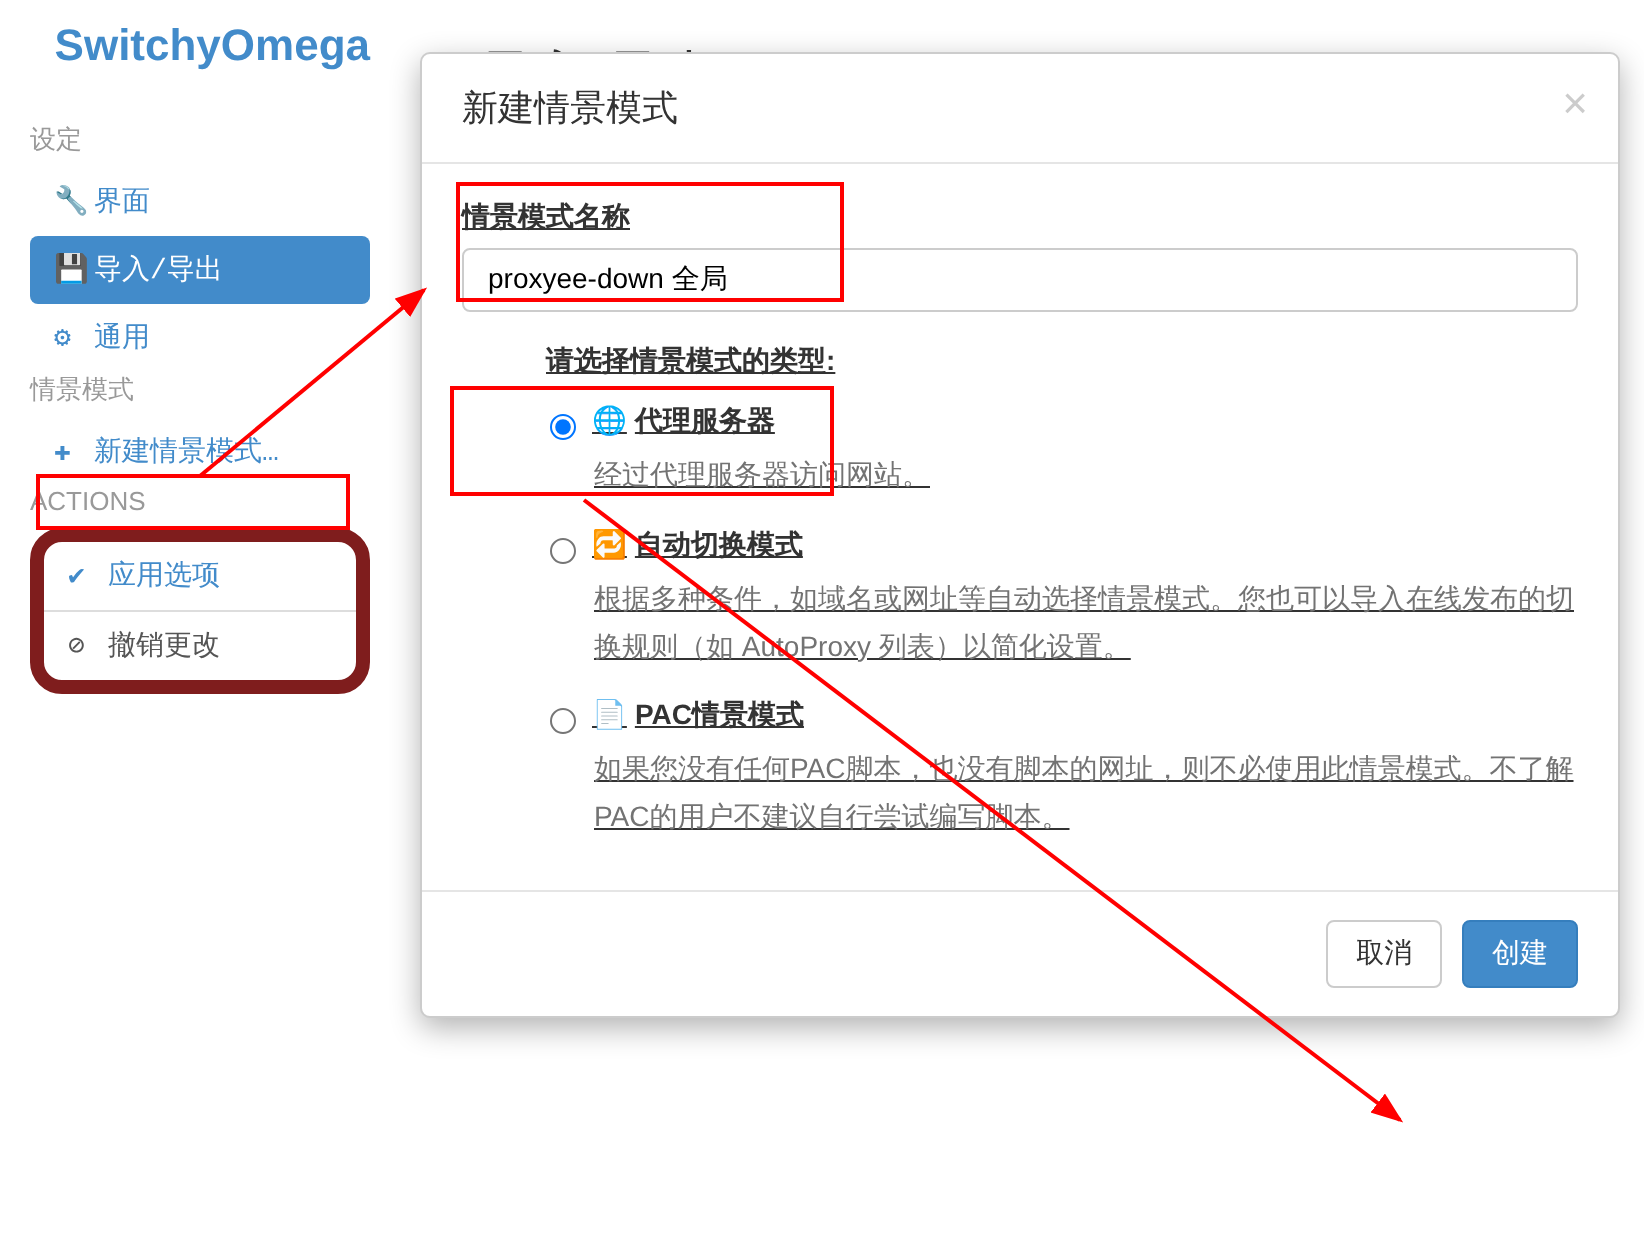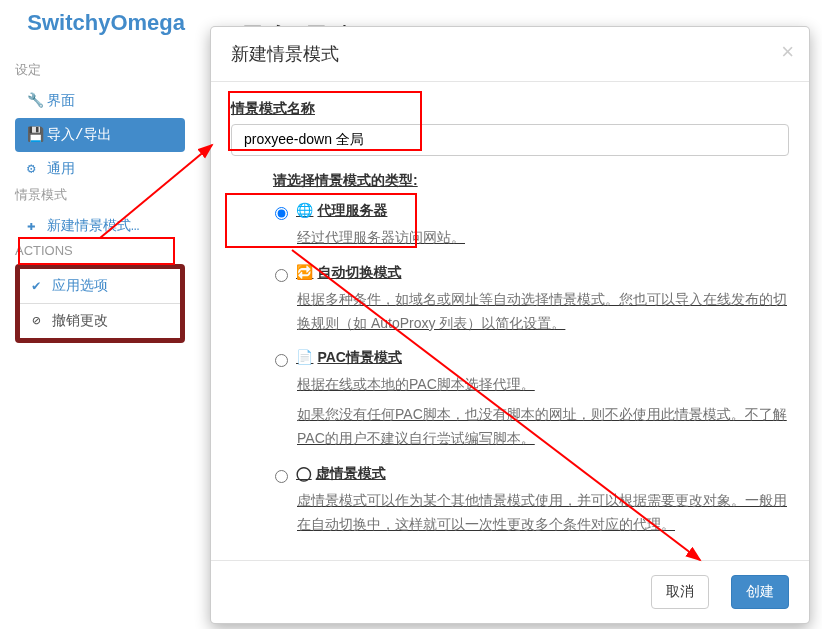--- a/index.html
+++ b/index.html
@@ -3,41 +3,41 @@
 <meta charset="utf-8">
 <style>
 * { box-sizing: border-box; margin: 0; padding: 0; }
 body { font-family: "Microsoft YaHei", Arial, sans-serif; font-size: 14px; color: #333; background: #fff; width: 822px; height: 629px; overflow: hidden; position: relative; }
 .sidebar { width: 200px; float: left; padding: 10px 15px; }
 .brand { color: #428bca; font-size: 22px; font-weight: bold; margin-bottom: 25px; text-align: right; }
 .section-label { color: #999; font-size: 13px; margin: 0 0 5px; }
 .nav-item { display: block; padding: 8px 12px; color: #428bca; text-decoration: none; border-radius: 4px; cursor: pointer; font-family: Liberation Mono, monospace; }
 .nav-item.active { background: #428bca; color: #fff; }
 .nav-item .icon { margin-right: 6px; display: inline-block; width: 14px; }
-.nav-box { border: 5px solid #7f1d1d; border-radius: 4px; margin-top: 6px; }
+.nav-box { border: 7px solid #7f1d1d; border-radius: 16px; margin-top: 6px; }
 .nav-box .nav-item { border-radius: 0; }
 .main { margin-left: 200px; padding: 20px 40px; }
 .main-title { font-size: 28px; color: #333; font-weight: normal; }
 .modal-backdrop { position: absolute; inset: 0; }
 .modal { position: absolute; top: 26px; left: 210px; right: 12px; background: #fff; border: 1px solid rgba(0,0,0,0.2); border-radius: 5px; box-shadow: 0 5px 15px rgba(0,0,0,0.3); }
 .modal-header { padding: 15px 20px; border-bottom: 1px solid #e5e5e5; position: relative; }
 .modal-header h4 { font-size: 18px; font-weight: 500; }
 .close { position: absolute; right: 15px; top: 12px; font-size: 22px; color: #ccc; cursor: pointer; background: none; border: none; }
 .modal-body { padding: 18px 20px 10px; text-decoration: underline; }
 .form-label { font-weight: bold; margin-bottom: 6px; display: block; }
 .form-input { width: 100%; padding: 7px 12px; border: 1px solid #ccc; border-radius: 4px; font-size: 14px; }
 .radio-group { margin-top: 16px; margin-left: 42px; }
 .radio-group > .group-label { font-weight: bold; margin-bottom: 12px; display: block; }
 .radio-item { margin-bottom: 14px; padding-left: 2px; }
 .radio-item label { display: flex; align-items: flex-end; gap: 8px; cursor: pointer; }
 .radio-item .title { font-weight: bold; }
 .radio-item .title .icon { margin-right: 4px; }
 .radio-item .desc { color: #737373; margin: 6px 0 0 22px; line-height: 1.7; }
 .modal-footer { padding: 14px 20px; border-top: 1px solid #e5e5e5; text-align: right; }
-.btn { display: inline-block; padding: 7px 14px; font-size: 14px; border-radius: 4px; cursor: pointer; border: 1px solid transparent; margin-left: 18px; }
+.btn { display: inline-block; padding: 7px 14px; font-size: 14px; border-radius: 4px; cursor: pointer; border: 1px solid transparent; margin-left: 6px; }
 .btn-default { background: #fff; border-color: #ccc; color: #333; }
 .btn-primary { background: #428bca; color: #fff; border-color: #357ebd; }
 .highlight { position: absolute; border: 2px solid red; pointer-events: none; z-index: 50; }
 svg.arrows { position: absolute; inset: 0; pointer-events: none; z-index: 60; }
 </style>
 </head>
 <body>
 
 <div class="sidebar">
   <div class="brand">SwitchyOmega</div>
@@ -84,31 +84,23 @@
             <span class="title"><span class="icon">🔁</span><span>自动切换模式</span></span>
             </label>
           <div class="desc">根据多种条件，如域名或网址等自动选择情景模式。您也可以导入在线发布的切换规则（如 AutoProxy 列表）以简化设置。</div>
         </div>
 
         <div class="radio-item">
           <label>
               <input type="radio" name="ptype" style="">
             <span class="title"><span class="icon">📄</span><span>PAC情景模式</span></span>
             </label>
-          <div class="desc">根据在线或本地的PAC脚本选择代理。</div>
           <div class="desc">如果您没有任何PAC脚本，也没有脚本的网址，则不必使用此情景模式。不了解PAC的用户不建议自行尝试编写脚本。</div>
         </div>
 
-        <div class="radio-item">
-          <label>
-              <input type="radio" name="ptype" style="">
-            <span class="title"><span class="icon">◯</span><span>虚情景模式</span></span>
-            </label>
-          <div class="desc">虚情景模式可以作为某个其他情景模式使用，并可以根据需要更改对象。一般用在自动切换中，这样就可以一次性更改多个条件对应的代理。</div>
-        </div>
       </div>
     </div>
     <div class="modal-footer">
       <button class="btn btn-default">取消</button>
       <button class="btn btn-primary">创建</button>
     </div>
   </div>
 </div>
 
 <div class="highlight" style="top:237px; left:18px; width:157px; height:28px;"></div>

